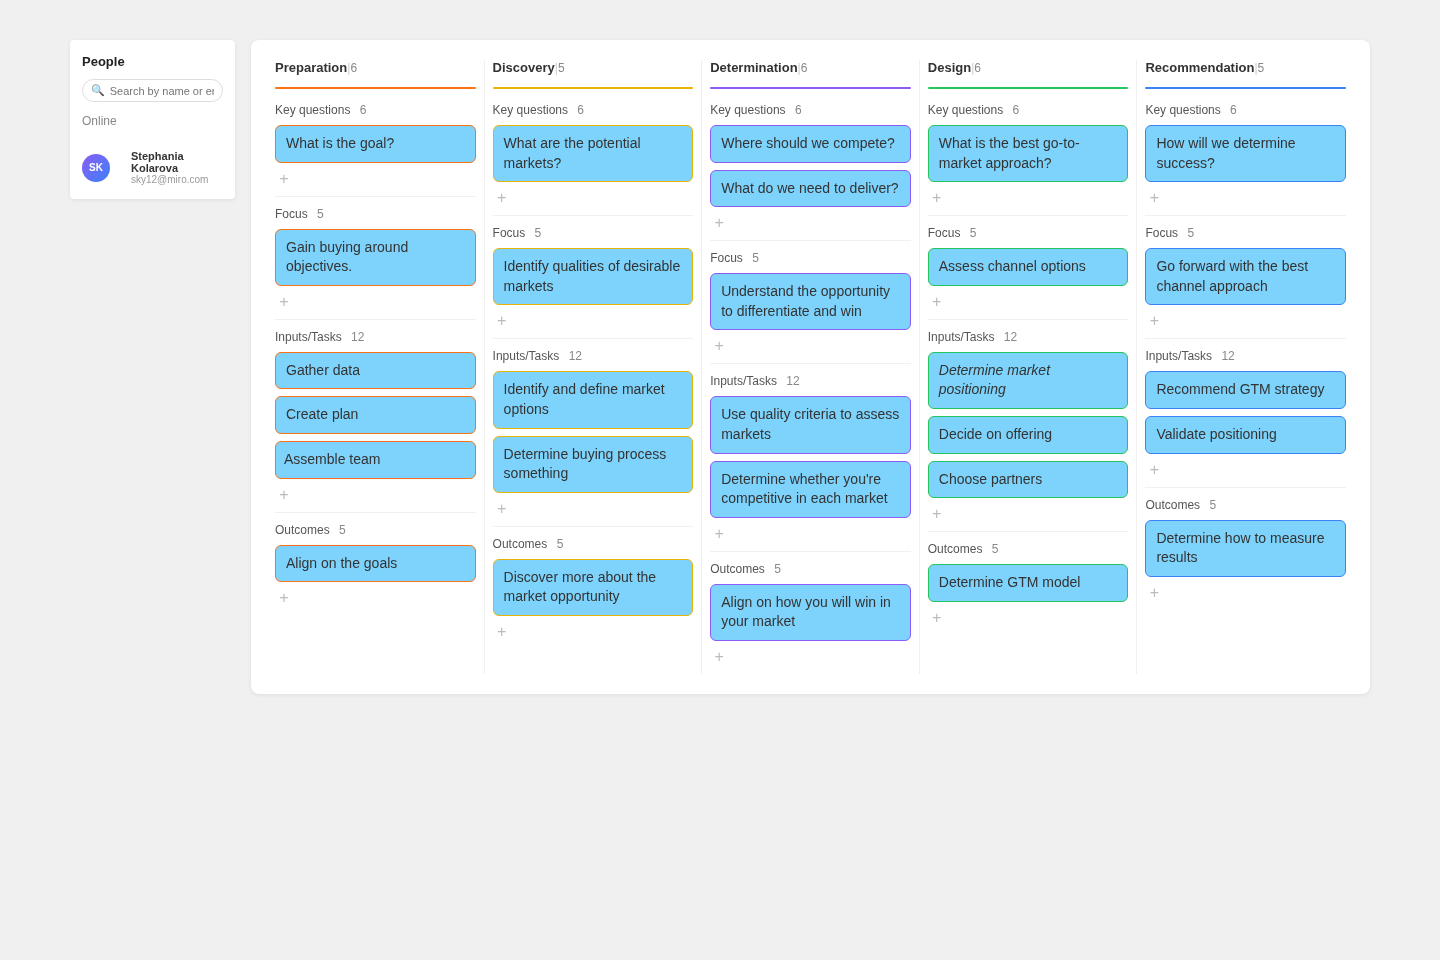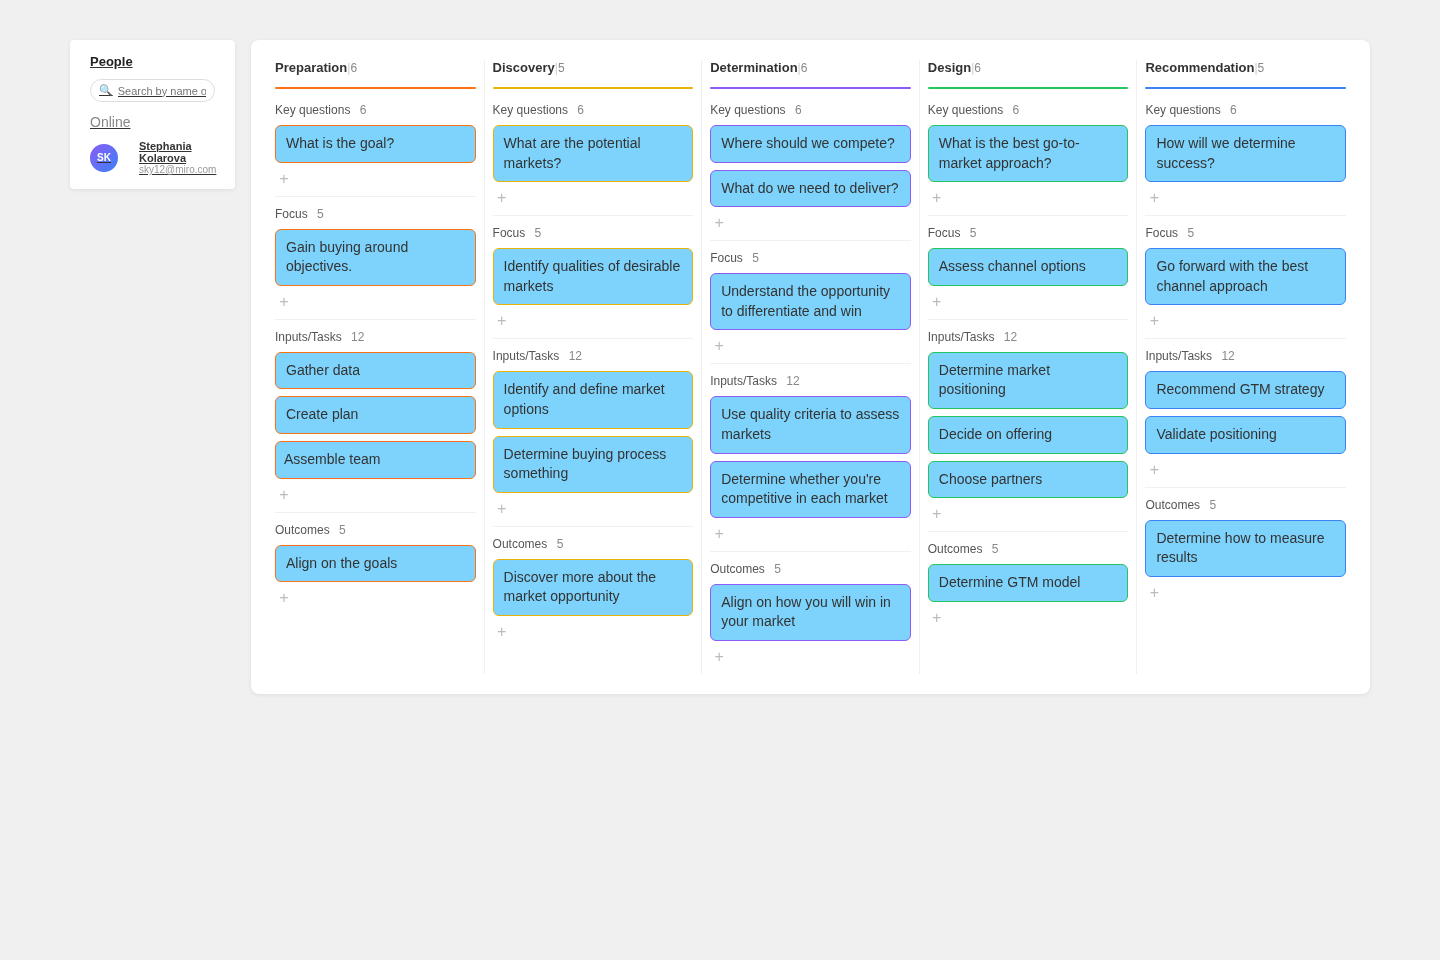--- a/index.html
+++ b/index.html
@@ -18,24 +18,23 @@
       display: flex;
       gap: 16px;
       width: 1300px;
     }
     
     .sidebar {
       background: #fff;
       border-radius: 4px;
       width: 165px;
       min-width: 165px;
-      padding: 14px 20px;
+      padding: 14px 12px;
       box-shadow: 0 1px 4px rgba(0,0,0,0.08);
       height: fit-content;
-      text-decoration: underline;
     }
     .sidebar-title {
       font-weight: 700;
       font-size: 13px;
       margin-bottom: 10px;
       color: #222;
     }
     .search-box {
       display: flex;
       align-items: center;
@@ -47,23 +46,23 @@
     }
     .search-icon { color: #999; font-size: 11px; }
     .search-input {
       border: none;
       outline: none;
       font-size: 11px;
       color: #666;
       width: 100%;
     }
     .online-label {
-      font-size: 14px;
+      font-size: 12px;
       color: #888;
-      margin-bottom: 10px;
+      margin-bottom: 22px;
     }
     .user-row {
       display: flex;
       align-items: center;
       gap: 21px;
     }
     .avatar {
       width: 28px;
       height: 28px;
       border-radius: 50%;
@@ -270,21 +269,21 @@
           <div class="column-divider" style="background: rgb(34, 197, 94);"></div>
           <div class="section-label">Key questions <span class="section-count">6</span></div>
           <div class="card" style="border-color: rgb(34, 197, 94);">What is the best go-to-market approach?</div>
           <div class="add-btn">+</div>
           <div class="section-sep"></div>
           <div class="section-label">Focus <span class="section-count">5</span></div>
           <div class="card" style="border-color: rgb(34, 197, 94);">Assess channel options</div>
           <div class="add-btn">+</div>
           <div class="section-sep"></div>
           <div class="section-label">Inputs/Tasks <span class="section-count">12</span></div>
-          <div class="card" style="border-color: rgb(34, 197, 94);">Determine market positioning</div>
+          <div class="card" style="border-color: rgb(34, 197, 94); font-style: italic;">Determine market positioning</div>
           <div class="card" style="border-color: rgb(34, 197, 94);">Decide on offering</div>
           <div class="card" style="border-color: rgb(34, 197, 94);">Choose partners</div>
           <div class="add-btn">+</div>
           <div class="section-sep"></div>
           <div class="section-label">Outcomes <span class="section-count">5</span></div>
           <div class="card" style="border-color: rgb(34, 197, 94);">Determine GTM model</div>
           <div class="add-btn">+</div>
         </div>
         <div class="column">
           <div class="column-header">

